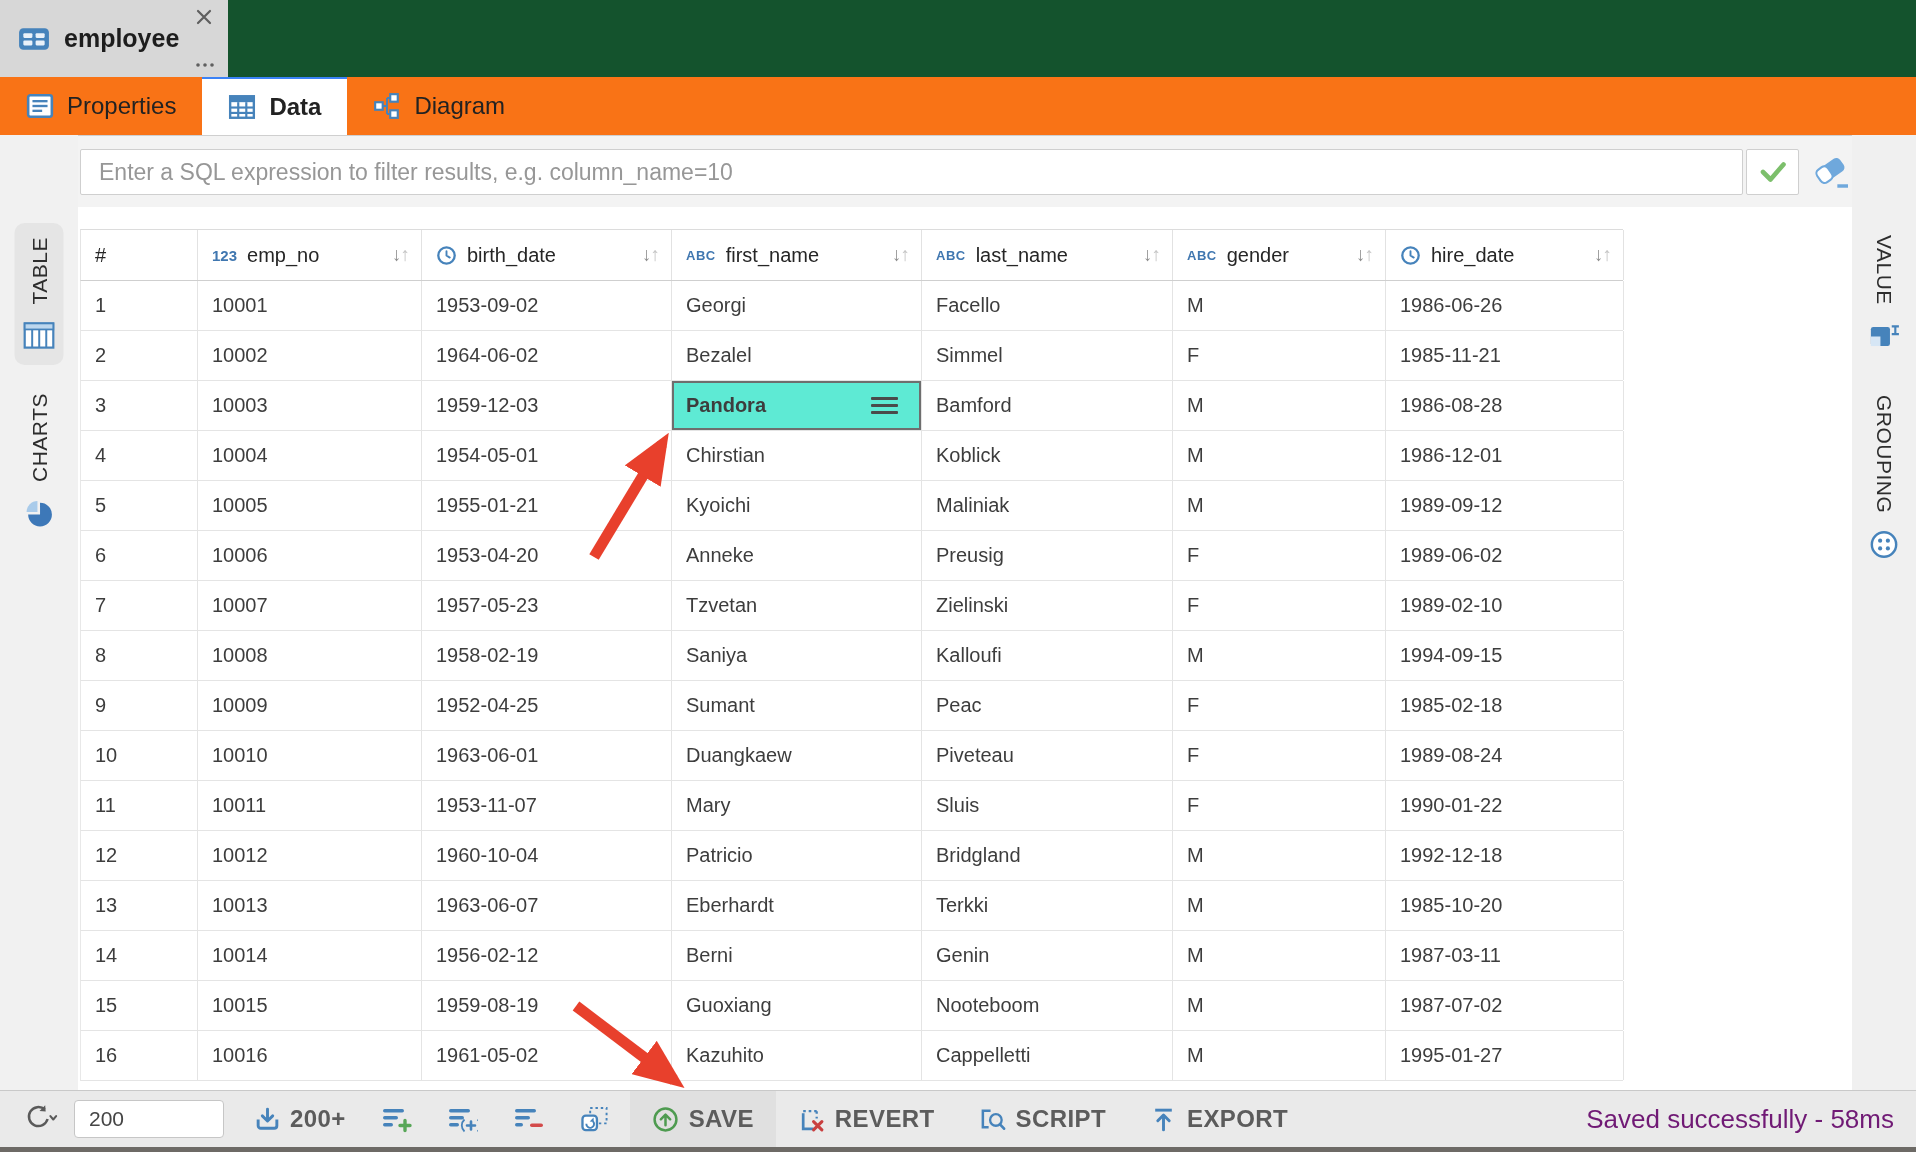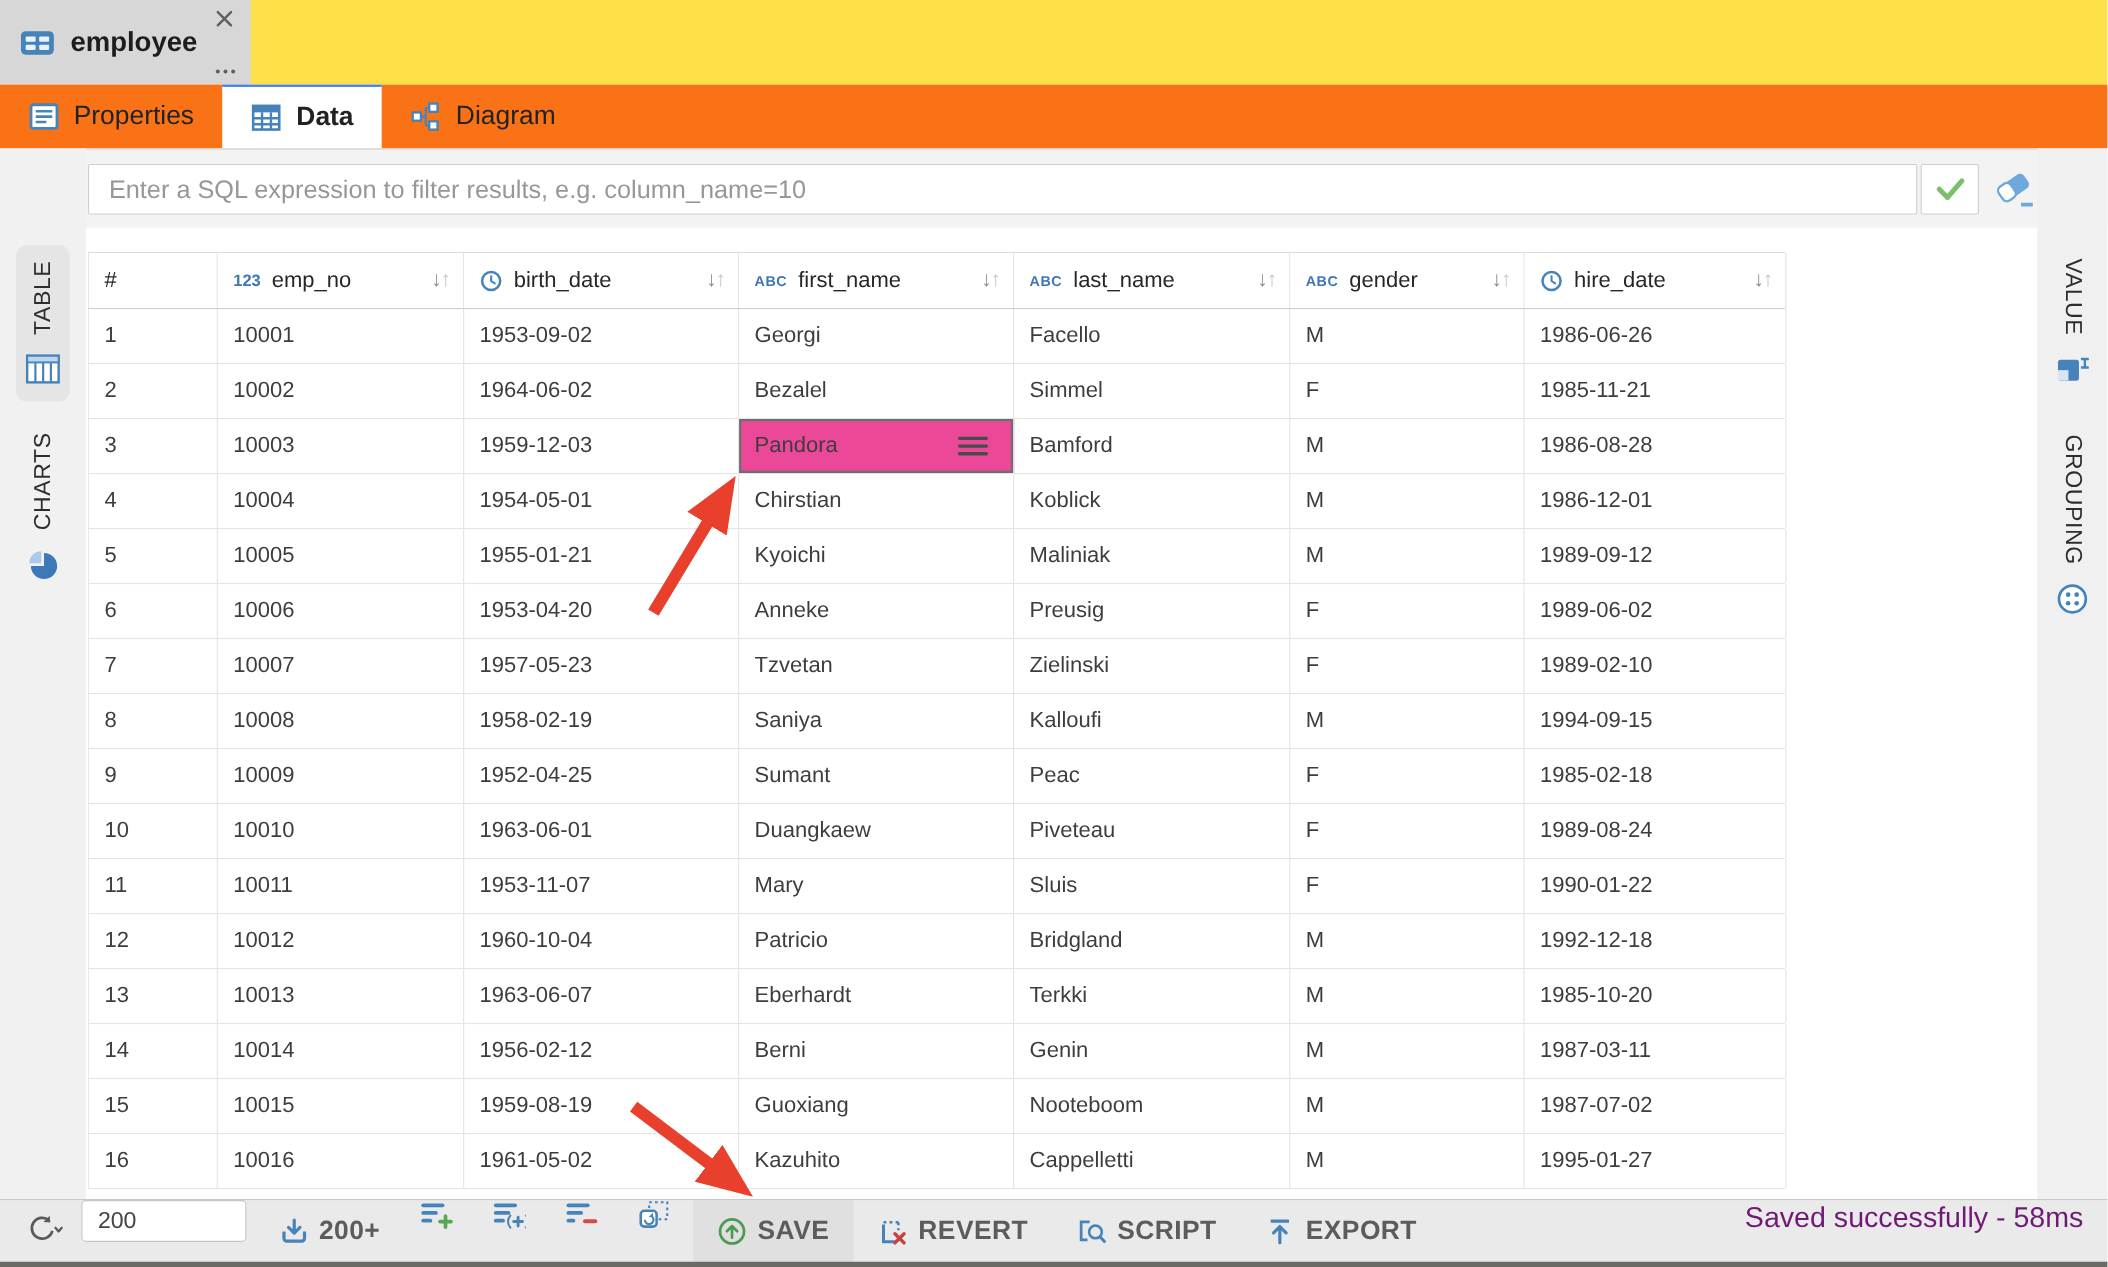--- a/index.html
+++ b/index.html
@@ -2,21 +2,21 @@
 <html><head>
 <meta charset="utf-8">
 <title>employee</title>
 <style>
   * { margin:0; padding:0; box-sizing:border-box; }
   html,body { width:1916px; height:1152px; }
   body { position:relative; overflow:hidden; background:#fff;
          font-family:"Liberation Sans", sans-serif; color:#333; }
 
   
-  .top-tabbar { position:absolute; left:0; top:0; width:100%; height:77px; background:#fde047; }
+  .top-tabbar { position:absolute; left:0; top:0; width:100%; height:77px; background:#14532d; }
   .doc-tab { position:absolute; left:0; top:0; width:228px; height:77px; background:#d7d7d7;
              display:flex; align-items:center; padding-left:18px; }
   .doc-tab-icon { width:32px; height:28px; margin-right:14px; flex:none; }
   .doc-tab-label { font-size:25px; font-weight:700; color:#1d1d1d; }
   .doc-tab-close { position:absolute; right:14px; top:7px; width:20px; height:20px; cursor:pointer; }
   .doc-tab-more { position:absolute; right:12px; bottom:8px; width:22px; height:8px; }
 
   
   .subtabbar { position:absolute; left:0; top:77px; width:100%; height:58px; background:#f97316; display:flex; }
   .subtab { display:flex; align-items:center; gap:13px; padding:0 26px; font-size:24px; color:#222; cursor:pointer; }
@@ -52,29 +52,29 @@
   .hcell { display:flex; align-items:center; gap:10px; padding:0 12px 0 14px;
            border-right:1px solid #e2e2e2; font-size:20px; color:#262626; background:#fff; cursor:pointer; }
   .tbadge { color:#4077B0; font-weight:700; font-size:15px; }
   .tbadge.abc { font-size:13px; letter-spacing:.5px; }
   .ticon svg { width:21px; height:21px; display:block; }
   .sort { margin-left:auto; font-size:19px; font-weight:700; letter-spacing:-1px; }
   .sort .sd { color:#8f8f8f; } .sort .su { color:#c6c6c6; }
   .grow { display:flex; height:50px; border-bottom:1px solid #e4e4e4; border-left:1px solid #e8e8e8; }
   .cell { display:flex; align-items:center; padding:0 12px 0 14px; border-right:1px solid #e4e4e4;
           font-size:20px; color:#3d3d3d; white-space:nowrap; overflow:hidden; cursor:default; }
-  .cell.selected { background:#ec4899; box-shadow:inset 0 0 0 2px #6e6e6e; padding-right:23px; }
+  .cell.selected { background:#5eead4; box-shadow:inset 0 0 0 2px #6e6e6e; padding-right:23px;font-weight:bold; }
   .burger { margin-left:auto; display:flex; flex-direction:column; gap:4.5px; cursor:pointer; }
   .burger i { display:block; width:27px; height:2.6px; background:#4a4a4a; border-radius:1px; }
   .col-0{width:117px;flex:none}.col-1{width:224px;flex:none}.col-2{width:250px;flex:none}
   .col-3{width:250px;flex:none}.col-4{width:251px;flex:none}.col-5{width:213px;flex:none}.col-6{width:238px;flex:none}
 
   
   .bottom-toolbar { position:absolute; left:0; bottom:5px; width:100%; height:57px; background:#eaeaea;
-                    border-top:1px solid #c9c9c9; display:flex; padding:0 22px; }
+                    border-top:1px solid #c9c9c9; display:flex; align-items:center; padding:0 22px; }
   .bottom-edge { position:absolute; left:0; bottom:0; width:100%; height:5px; background:#6d6a66; }
   .tb-refresh { display:flex; align-items:center; gap:3px; cursor:pointer; }
   .tb-refresh svg { width:36px; height:34px; }
   .tb-limit-input { width:150px; height:38px; margin-left:16px; border:1px solid #c6c6c6; border-radius:4px;
                     background:#fff; font-family:inherit; font-size:21px; color:#454545; padding:0 14px; outline:none; }
   .tb-fetch { margin-left:30px; display:flex; align-items:center; gap:9px; cursor:pointer; }
   .tb-fetch svg { width:27px; height:27px; }
   .tb-label { font-size:24px; font-weight:700; color:#5c5c5c; letter-spacing:.4px; }
   .tb-ico { margin-left:36px; width:30px; height:27px; cursor:pointer; flex:none; }
   .tb-btn { display:flex; align-items:center; gap:10px; padding:0 22px; height:100%; cursor:pointer; }

